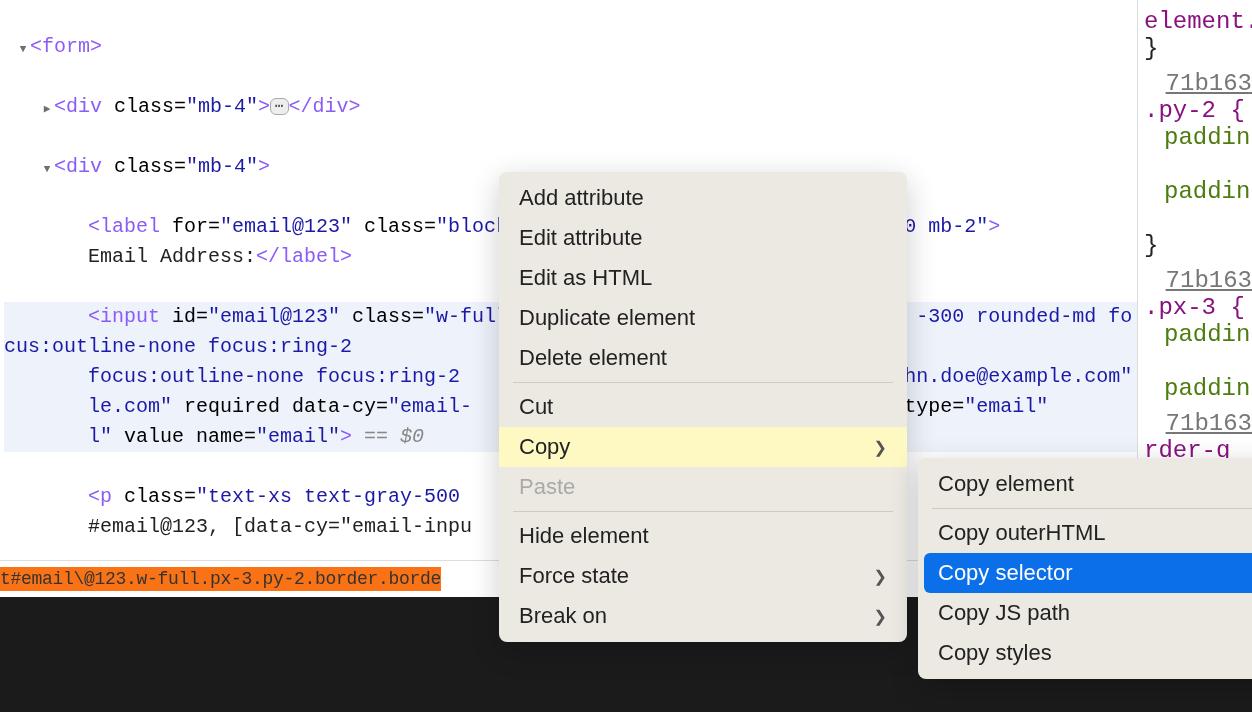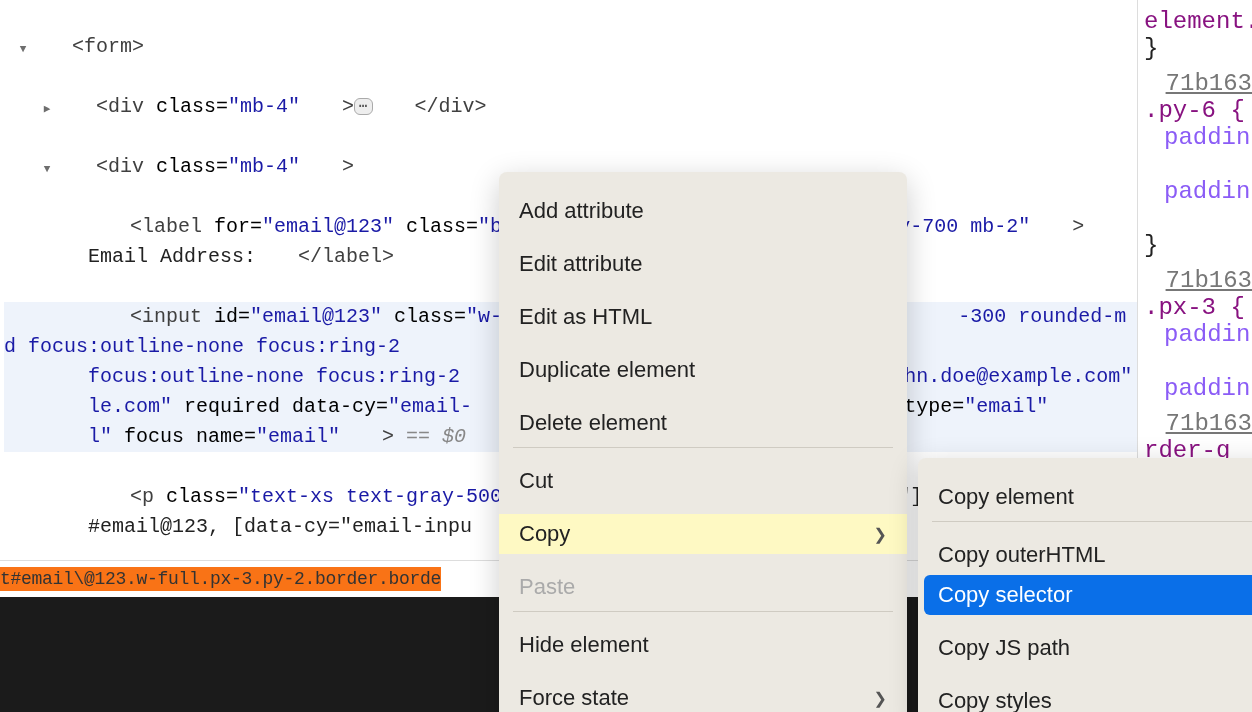--- a/index.html
+++ b/index.html
@@ -6,21 +6,21 @@
     body {
       font-family: Menlo, Monaco, "Courier New", monospace;
       font-size: 20px;
       background: #fff;
       color: #333;
       overflow: hidden;
       width: 1252px;
       height: 712px;
       position: relative;
     }
-    .tag { color: #404040; margin-left: 42px; }
+    .tag { color: #8b5cf6; }
     .attr-name { color: #000000; }
     .attr-value { color: #1a1aa6; }
     .text { color: #222; margin-top: 30px; }
     .hint { color: #888; font-style: italic; }
     .dom { white-space: pre; line-height: 1.5; padding: 2px 0; }
     .line { white-space: pre-wrap; word-break: break-all; position: relative; padding-left: 0; }
     .arrow { color: #6e6e6e; display: inline-block; width: 14px; text-align: center; cursor: pointer; }
     .arrow.down::before { content: "▼"; font-size: 11px; }
     .arrow.right::before { content: "▶"; font-size: 11px; }
     .ellipsis {
@@ -34,21 +34,21 @@
       vertical-align: middle;
       line-height:1.1;
       cursor: pointer;
     }
     .highlight-row { background: #eef3fb; }
     .main { display: flex; height: 560px; }
     .elements { flex: 1; overflow: hidden; padding-left: 4px; }
     .styles { width: 115px; border-left: 1px solid #ddd; background: #fff; padding-left: 6px; font-size: 24px; overflow: hidden; }
     .styles .file { text-decoration: underline; color: #777; }
     .styles .sel { color: #881280; }
-    .styles .prop { color: #8b5cf6; }
+    .styles .prop { color: #4d7c0f; }
     .styles .brace { color: #222; }
     .styles .block { margin-top: 8px; }
     .styles .indent { padding-left: 20px; }
     .crumb {
       background: #fff;
       border-top: 1px solid #ddd;
       padding: 8px 0 8px 0;
       font-size: 18px;
       letter-spacing: -0.3px;
       white-space: pre;
@@ -67,21 +67,20 @@
       min-width: 390px;
     }
     .menu.main-menu { left: 499px; top: 172px; width: 408px; }
     .menu.sub-menu { left: 918px; top: 458px; width: 252px; }
     .menu-item {
       padding: 7px 20px;
       display: flex;
       justify-content: space-between;
       align-items: center;
       cursor: default;
-      margin-top: 13px;
     }
     .menu-item.hover { background: #fef9c3; }
     .menu-item.disabled { color: #aaa; }
     .menu-item.selected { background: #0a6fe8; color: #fff; border-radius: 6px; margin: 0 6px; padding: 7px 14px; }
     .menu-sep { border-top: 1px solid #cfcbc2; margin: 4px 14px; }
     .subarrow { font-size: 16px; color: #555; }
   </style>
 </head>
 <body>
 
@@ -89,39 +88,39 @@
   <div class="elements">
     <div class="dom">
 <div class="line"> <span class="arrow down"></span><span class="tag">&lt;form&gt;</span></div>
 <div class="line">   <span class="arrow right"></span><span class="tag">&lt;div</span><span class="attr-name"> class=</span><span class="attr-value">"mb-4"</span><span class="tag">&gt;</span><span class="ellipsis">⋯</span><span class="tag">&lt;/div&gt;</span></div>
 <div class="line">   <span class="arrow down"></span><span class="tag">&lt;div</span><span class="attr-name"> class=</span><span class="attr-value">"mb-4"</span><span class="tag">&gt;</span></div>
 <div class="line">       <span class="tag">&lt;label</span><span class="attr-name"> for=</span><span class="attr-value">"email@123"</span><span class="attr-name"> class=</span><span class="attr-value">"block text-sm font-medium text-gray-700 mb-2"</span><span class="tag">&gt;</span>
        <span class="text">Email Address:</span><span class="tag">&lt;/label&gt;</span></div>
 <div class="line highlight-row">       <span class="tag">&lt;input</span><span class="attr-name"> id=</span><span class="attr-value">"email@123"</span><span class="attr-name"> class=</span><span class="attr-value">"w-full </span>                                 <span class="attr-value">-300 rounded-md focus:outline-none focus:ring-2 </span>
        <span class="attr-value">focus:outline-none focus:ring-2 </span>                                <span class="attr-name">=</span><span class="attr-value">"john.doe@example.com"</span>
        <span class="attr-value">le.com"</span><span class="attr-name"> required</span><span class="attr-name"> data-cy=</span><span class="attr-value">"email-</span>                               <span class="attr-value">int"</span><span class="attr-name"> type=</span><span class="attr-value">"email"</span>
-       <span class="attr-value">l"</span><span class="attr-name"> focus</span><span class="attr-name"> name=</span><span class="attr-value">"email"</span><span class="tag">&gt;</span><span class="hint"> == $0</span></div>
+       <span class="attr-value">l"</span><span class="attr-name"> value</span><span class="attr-name"> name=</span><span class="attr-value">"email"</span><span class="tag">&gt;</span><span class="hint"> == $0</span></div>
 <div class="line">       <span class="tag">&lt;p</span><span class="attr-name"> class=</span><span class="attr-value">"text-xs text-gray-500 </span>                              <span class="text">il"], </span>
        <span class="text">#email@123, [data-cy="email-inpu</span></div>
 
 
 
 
 
     </div>
   </div>
 
   <div class="styles">
     <div class="block">
       <span class="sel">element.s</span><br>
       <span class="brace">}</span>
     </div>
     <div class="block">
       <div style="text-align:right;"><span class="file">71b163</span></div>
-      <span class="sel">.py-6 {</span><br>
+      <span class="sel">.py-2 {</span><br>
       <div class="indent"><span class="prop">paddin</span></div><br>
       <div class="indent"><span class="prop">paddin</span></div><br>
       <span class="brace">}</span>
     </div>
     <div class="block">
       <div style="text-align:right;"><span class="file">71b163</span></div>
       <span class="sel">.px-3 {</span><br>
       <div class="indent"><span class="prop">paddin</span></div><br>
       <div class="indent"><span class="prop">paddin</span></div>
     </div>

